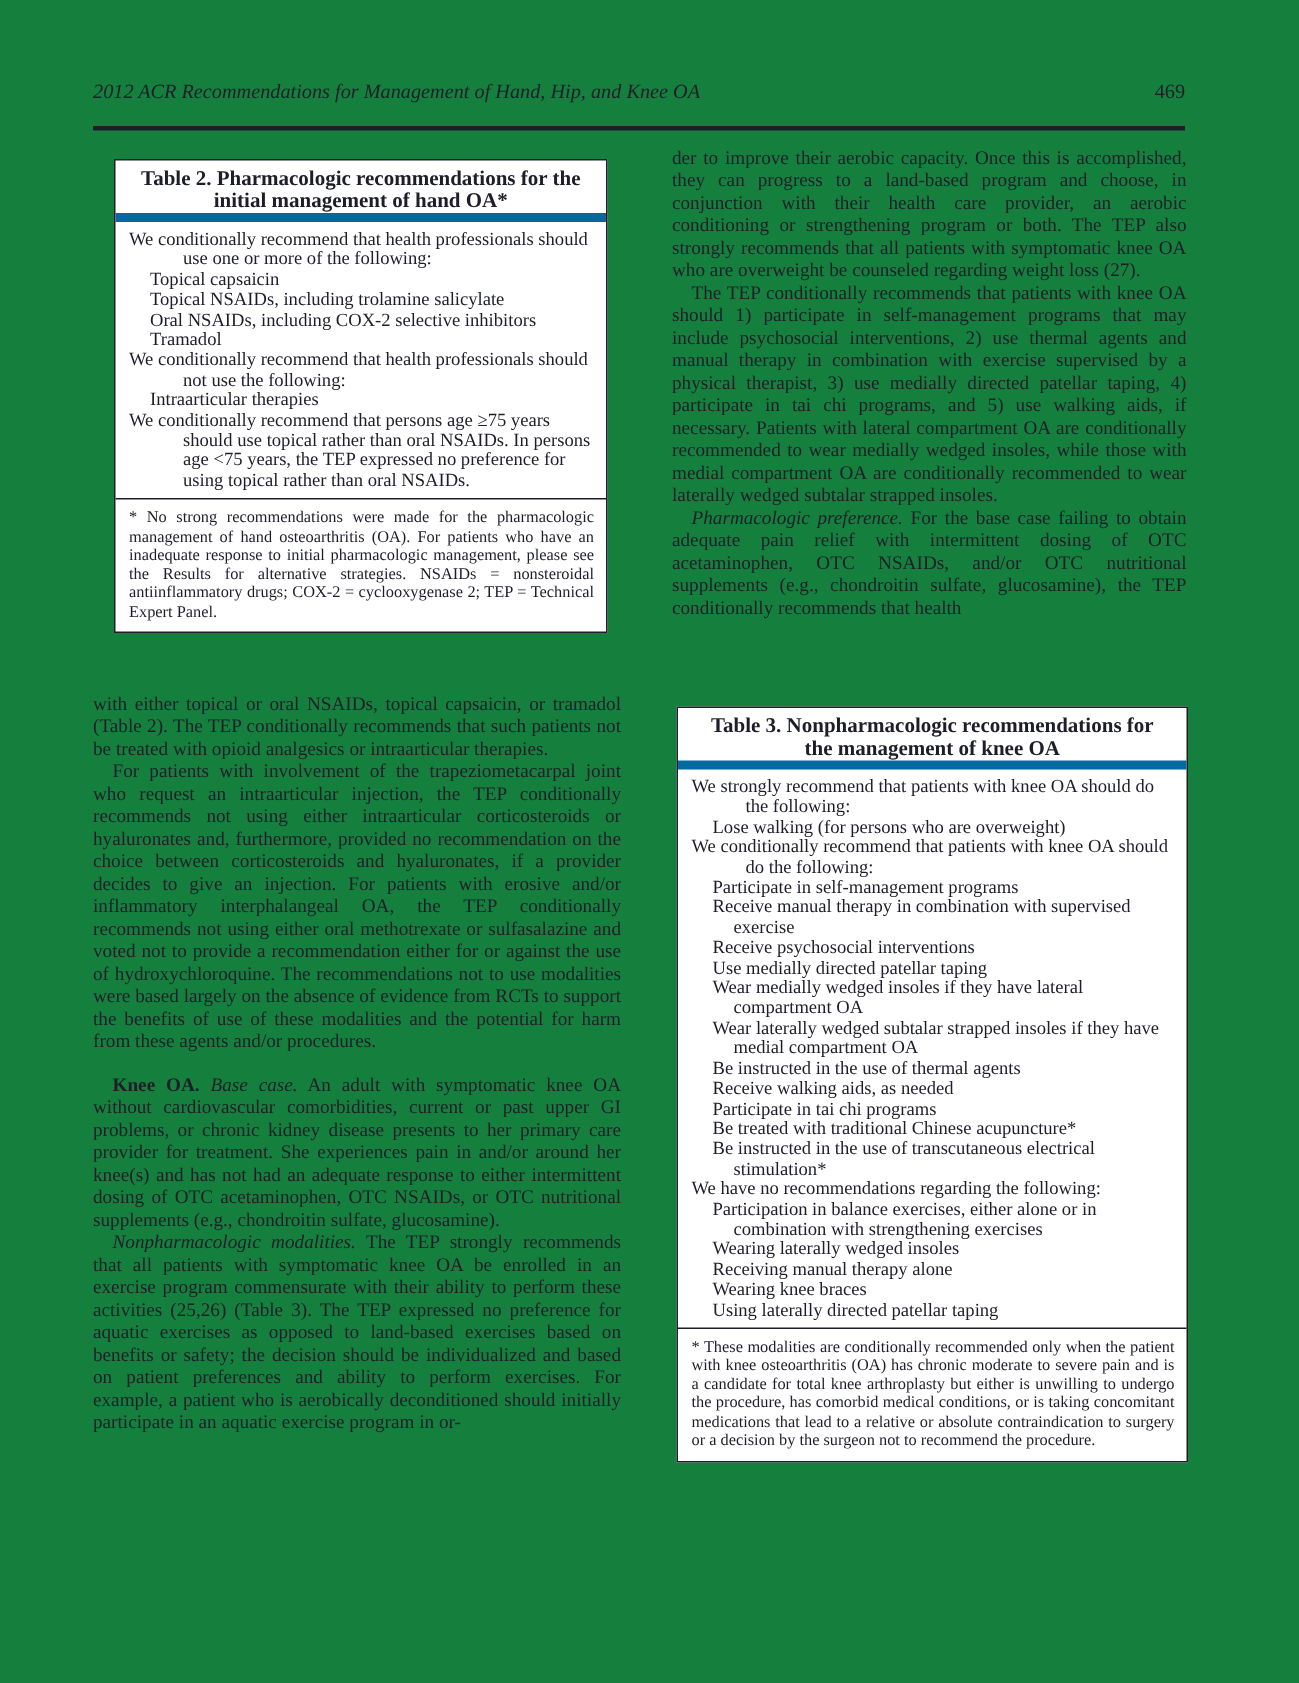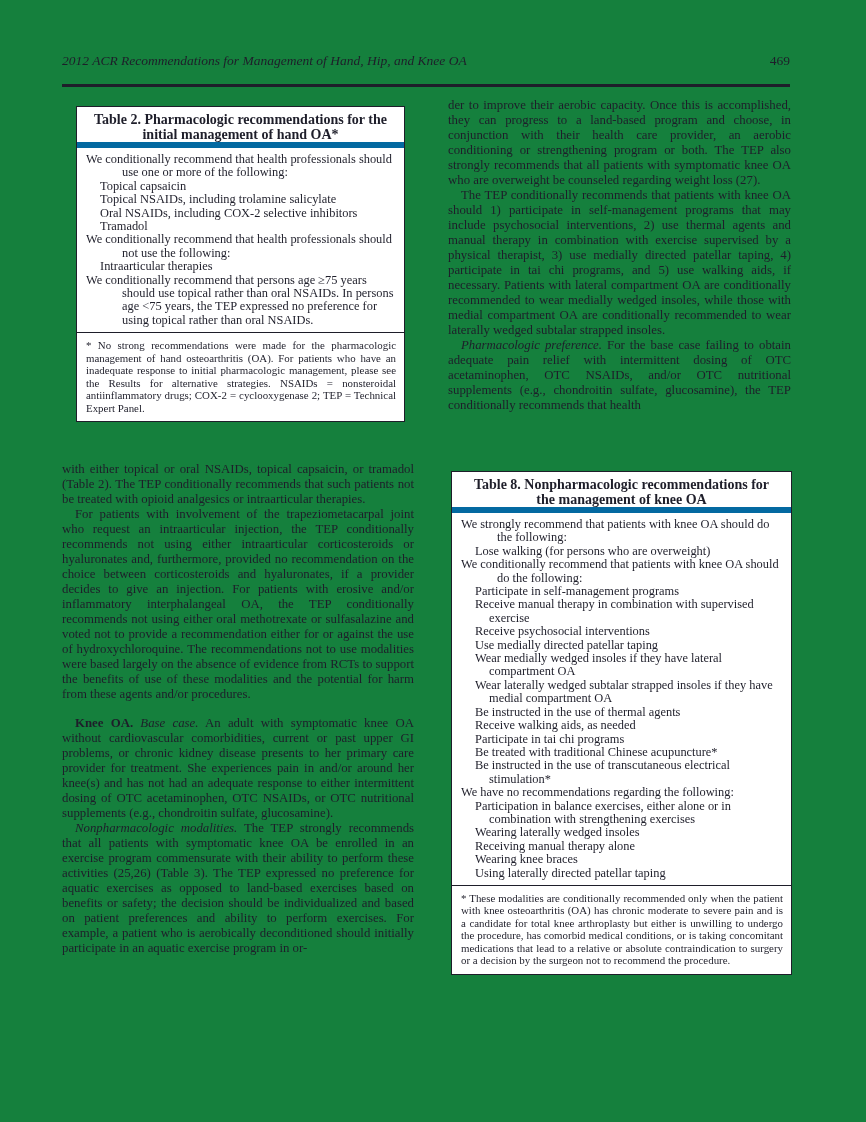--- a/index.html
+++ b/index.html
@@ -111,21 +111,21 @@
   <div class="col col-right">
 
     <div class="bodytext">
       <p>der to improve their aerobic capacity. Once this is accomplished, they can progress to a land-based program and choose, in conjunction with their health care provider, an aerobic conditioning or strengthening program or both. The TEP also strongly recommends that all patients with symptomatic knee OA who are overweight be counseled regarding weight loss (27).</p>
       <p class="indent">The TEP conditionally recommends that patients with knee OA should 1) participate in self-management programs that may include psychosocial interventions, 2) use thermal agents and manual therapy in combination with exercise supervised by a physical therapist, 3) use medially directed patellar taping, 4) participate in tai chi programs, and 5) use walking aids, if necessary. Patients with lateral compartment OA are conditionally recommended to wear medially wedged insoles, while those with medial compartment OA are conditionally recommended to wear laterally wedged subtalar strapped insoles.</p>
       <p class="indent"><span class="lead-i">Pharmacologic preference.</span>
         <span>For the base case failing to obtain adequate pain relief with intermittent dosing of OTC acetaminophen, OTC NSAIDs, and/or OTC nutritional supplements (e.g., chondroitin sulfate, glucosamine), the TEP conditionally recommends that health</span></p>
     </div>
 
     <div class="tbl tbl-3">
-      <div class="tbl-title">Table 8. Nonpharmacologic recommendations for the management of knee OA</div>
+      <div class="tbl-title">Table 3. Nonpharmacologic recommendations for the management of knee OA</div>
       <div class="tbl-body">
         <div class="tbl-item lvl1">We strongly recommend that patients with knee OA should do the following:</div>
         <div class="tbl-item lvl2">Lose walking (for persons who are overweight)</div>
         <div class="tbl-item lvl1">We conditionally recommend that patients with knee OA should do the following:</div>
         <div class="tbl-item lvl2">Participate in self-management programs</div>
         <div class="tbl-item lvl2">Receive manual therapy in combination with supervised exercise</div>
         <div class="tbl-item lvl2">Receive psychosocial interventions</div>
         <div class="tbl-item lvl2">Use medially directed patellar taping</div>
         <div class="tbl-item lvl2">Wear medially wedged insoles if they have lateral compartment OA</div>
         <div class="tbl-item lvl2">Wear laterally wedged subtalar strapped insoles if they have medial compartment OA</div>

